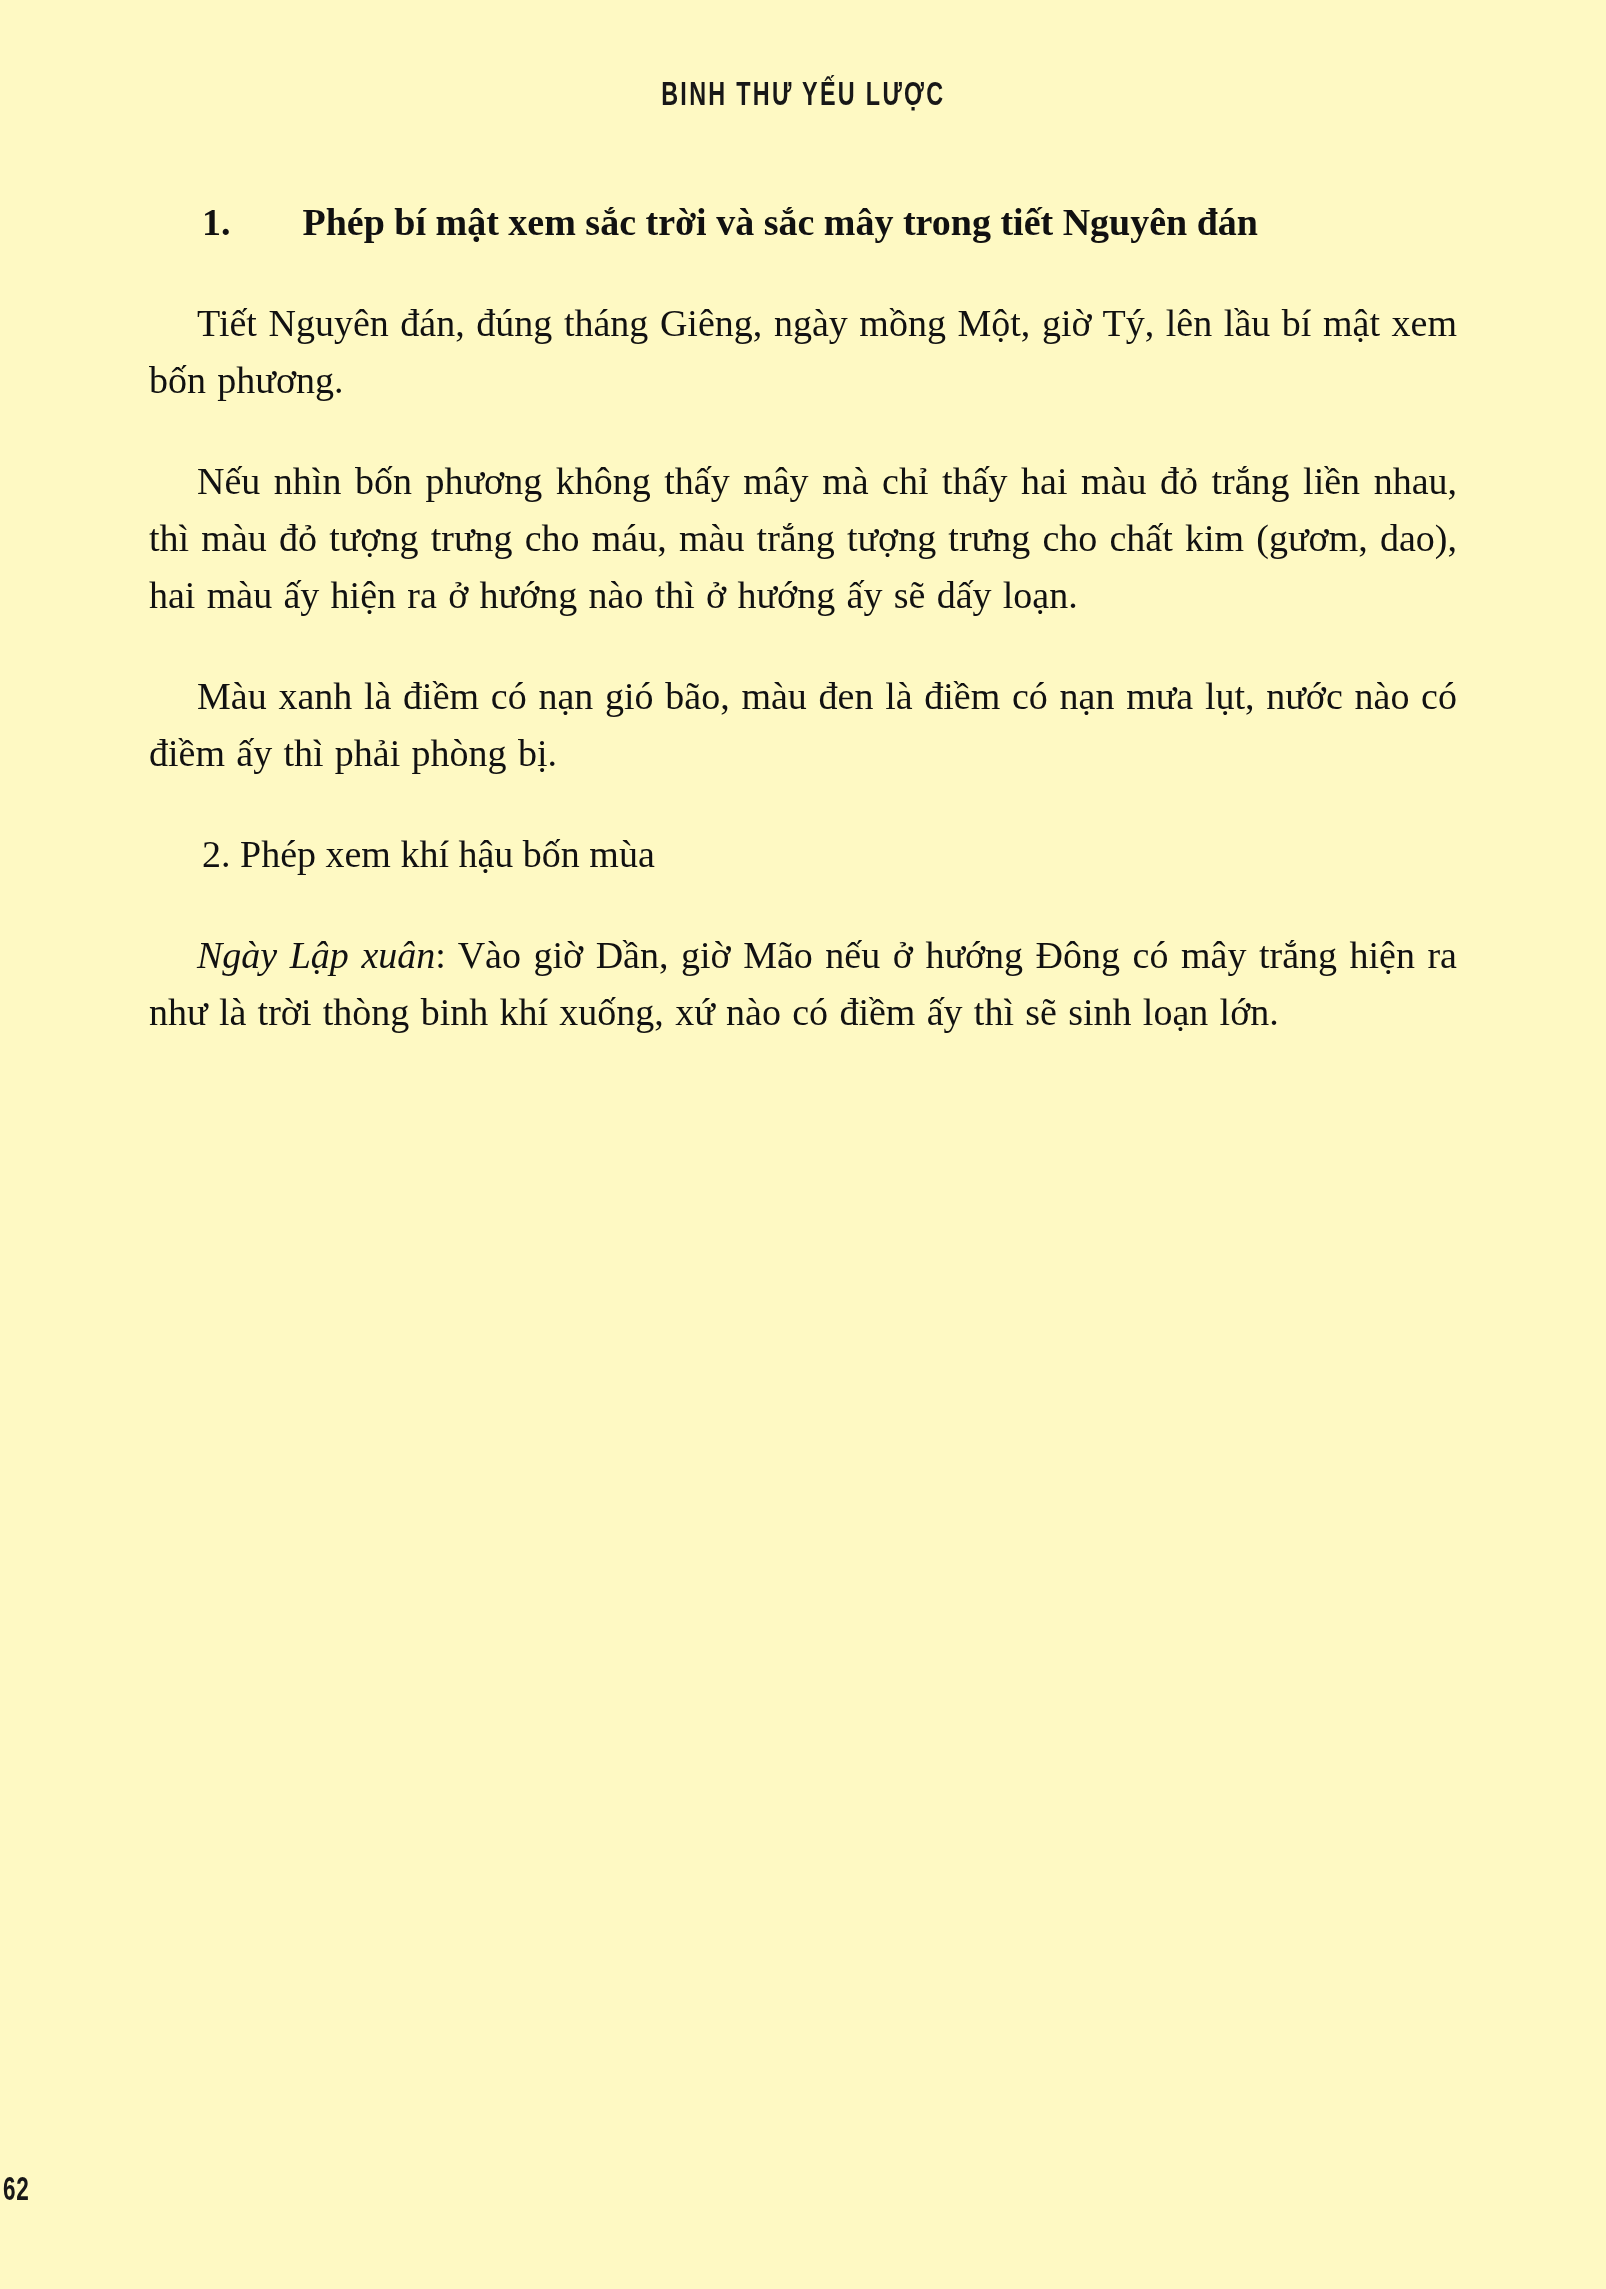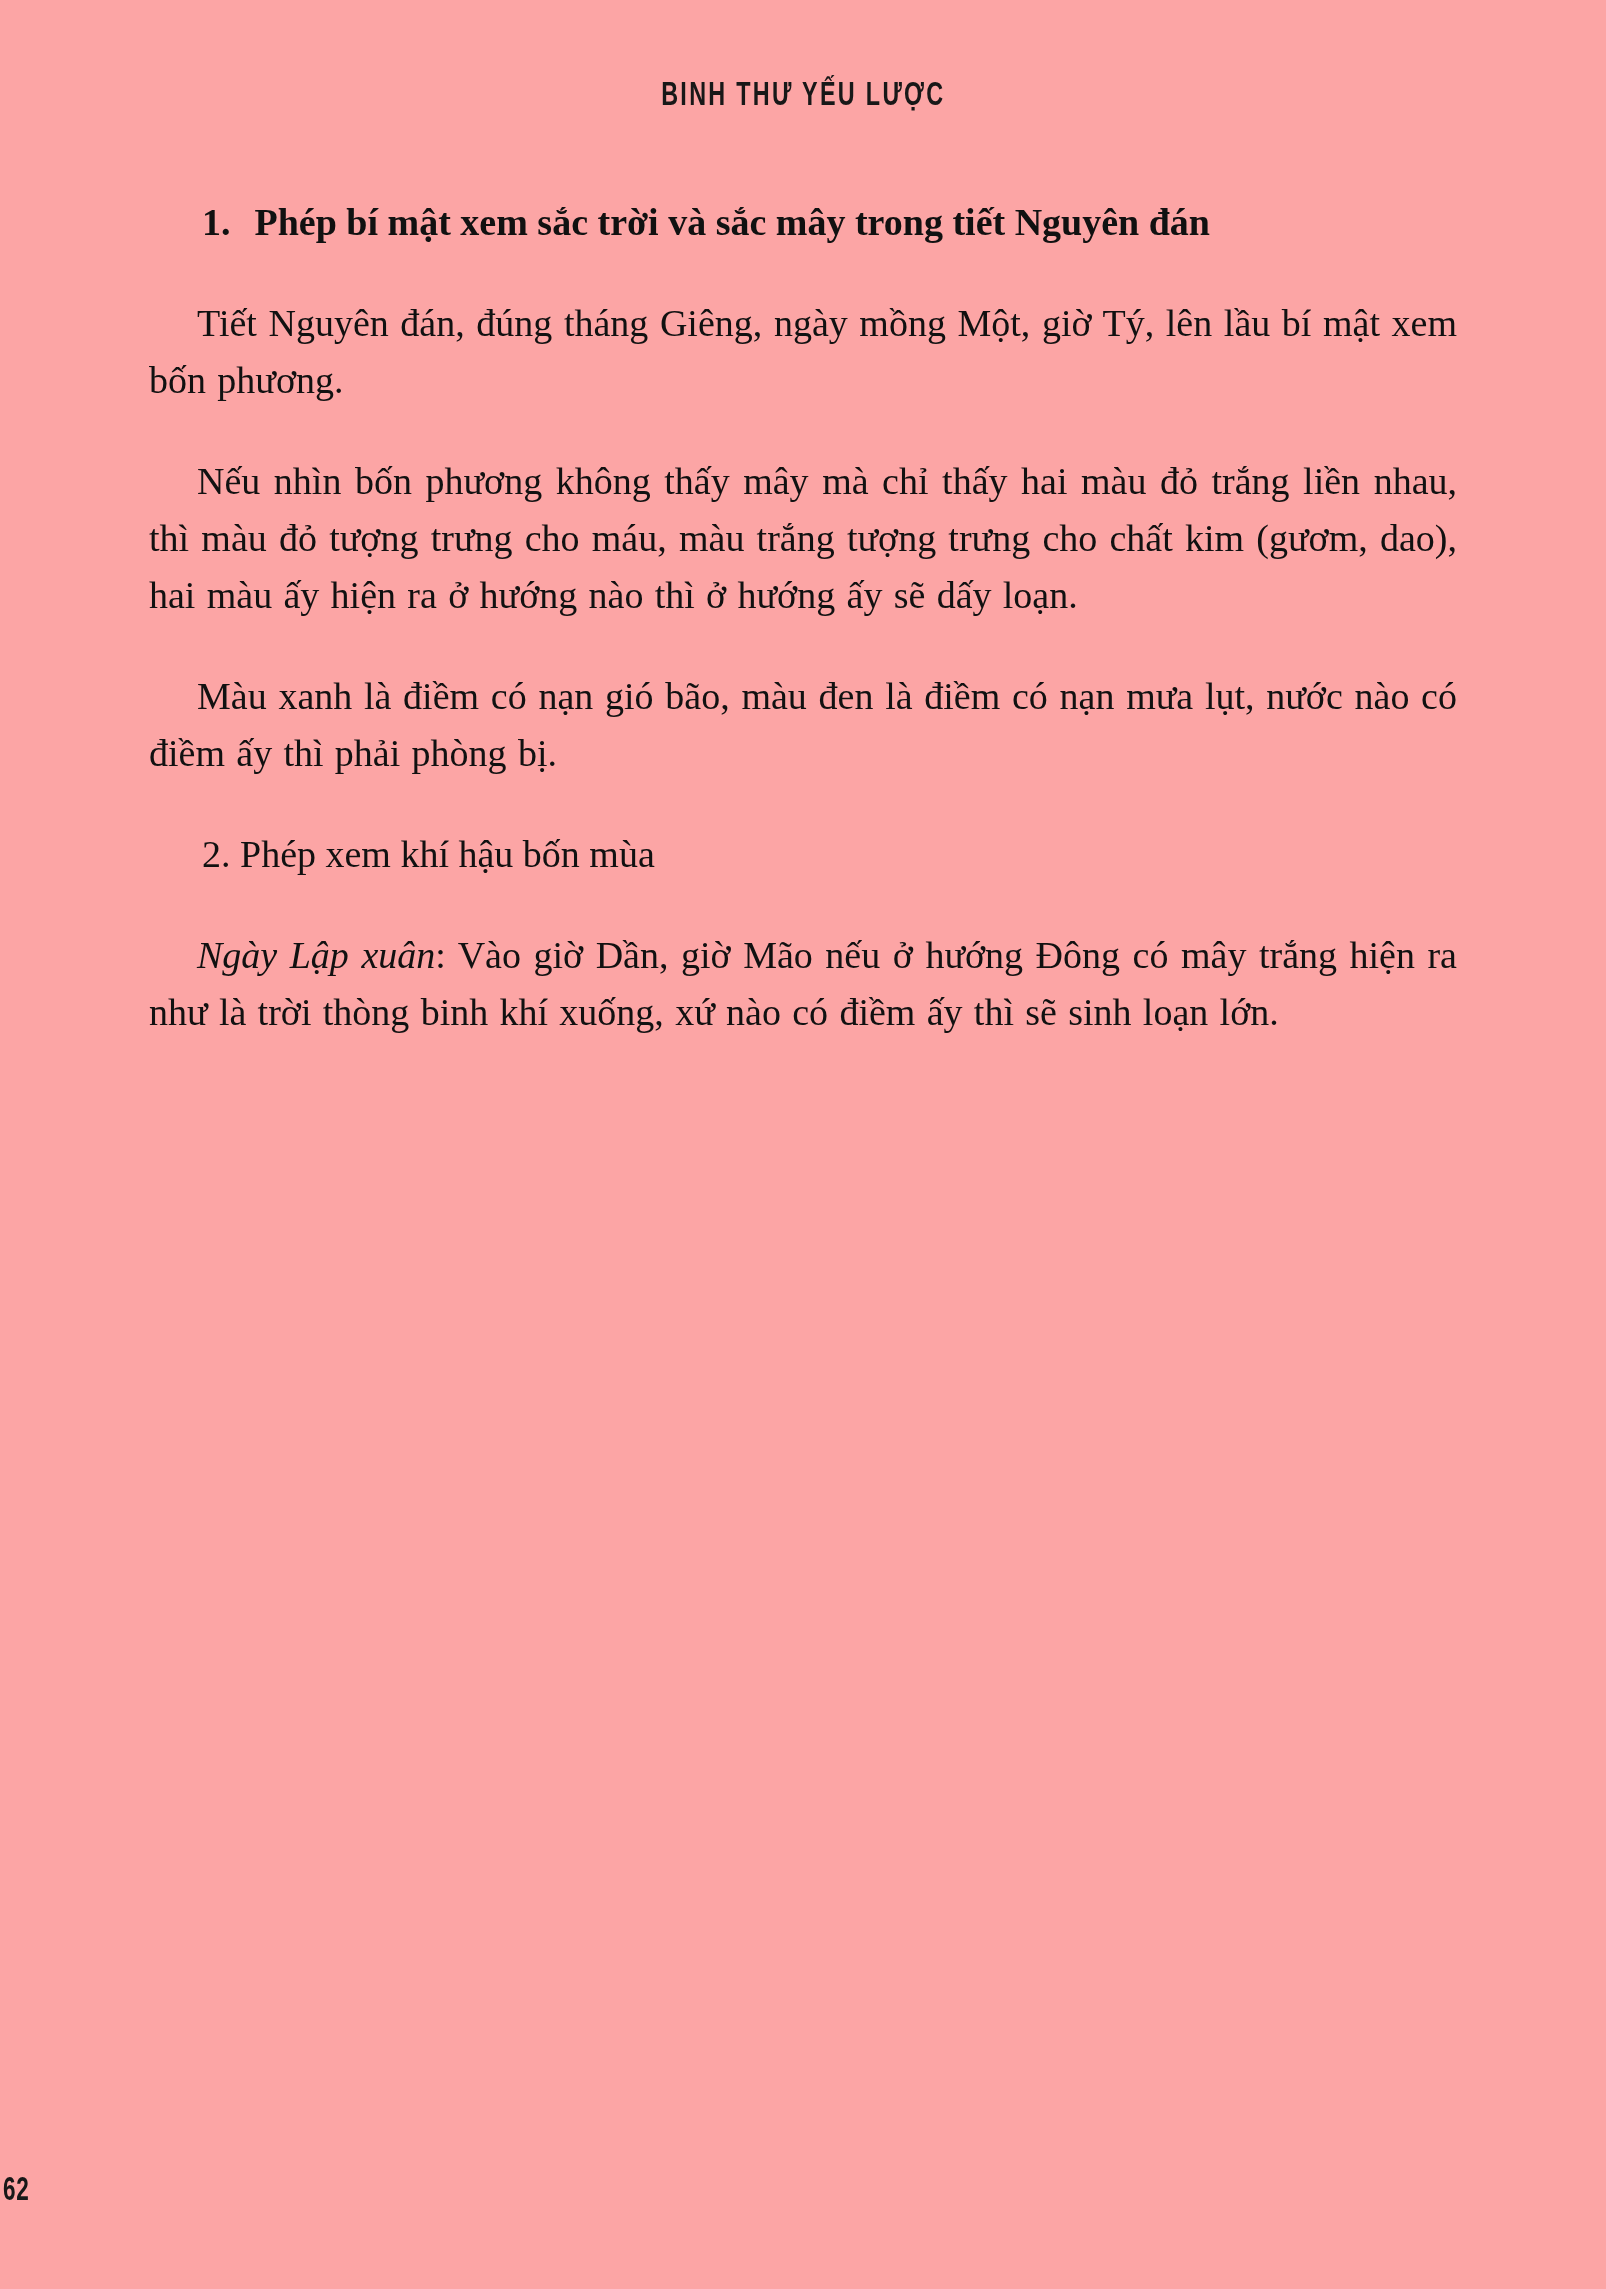--- a/index.html
+++ b/index.html
@@ -4,21 +4,21 @@
 <style>
   html, body {
     margin: 0;
     padding: 0;
     background: #ffffff;
   }
   .page {
     position: relative;
     width: 1606px;
     height: 2289px;
-    background: #fca5a5;
+    background: #fef9c3;
     color: #111111;
     font-family: "Liberation Serif", "DejaVu Serif", serif;
     overflow: hidden;
     box-sizing: border-box;
     padding-top: 77px;
   }
   .running-head {
     text-align: center;
   }
   .display {
@@ -54,20 +54,21 @@
     padding-left: 53px;
     font-weight: bold;
   }
   .heading1 .h-num {
     flex: 0 0 auto;
     margin-right: 24px;
   }
   .heading1 .h-text {
     flex: 1 1 auto;
     text-align: justify;
+    margin-left: 48px;
   }
   .para {
     margin: 44px 0 0 0;
     text-indent: 48px;
     word-spacing: 1.8px;
   }
   .heading2 {
     margin: 44px 0 0 0;
     padding-left: 53px;
     font-weight: normal;

